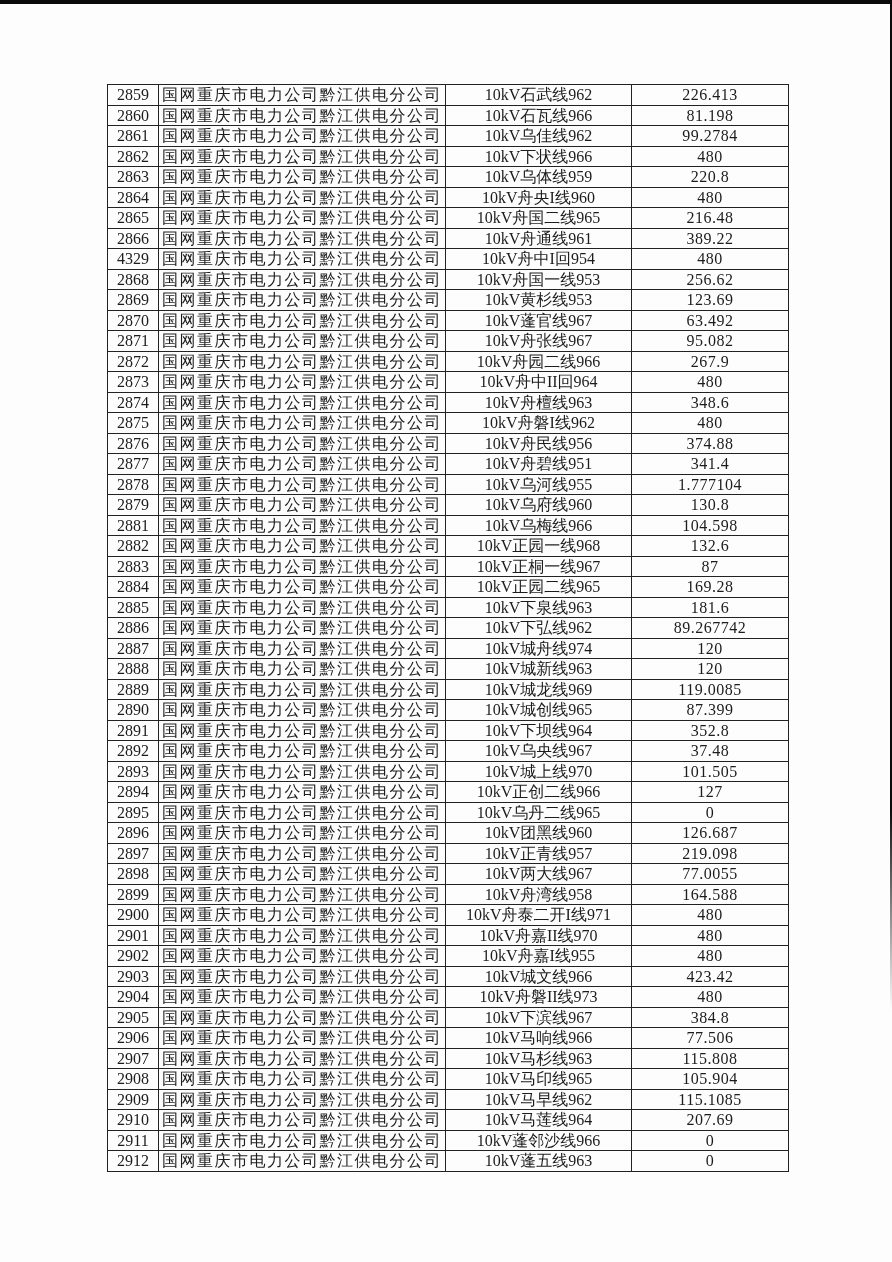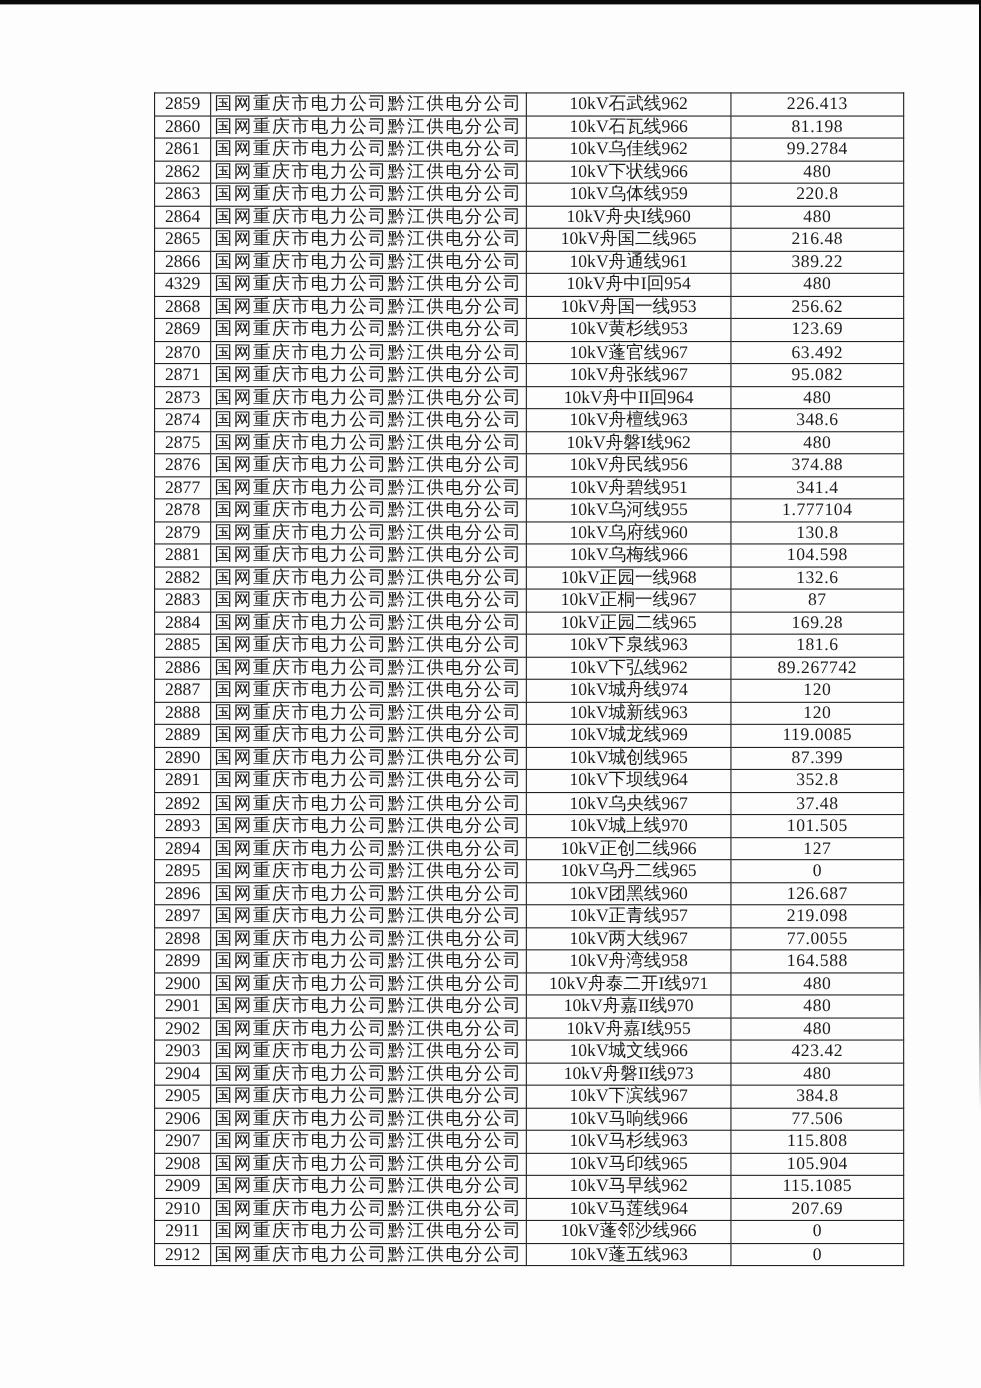--- a/index.html
+++ b/index.html
@@ -31,21 +31,20 @@
     height: 1010px;
     background: linear-gradient(#0a0a0a 0%, #0a0a0a 80%, rgba(10,10,10,0) 100%);
   }
   table.line-table {
     position: absolute;
     left: 107px;
     top: 84px;
     width: 681px;
     border-collapse: collapse;
     table-layout: fixed;
-    margin-left: 33px;
   }
   table.line-table td {
     border: 1px solid #222222;
     height: 19.5px;
     padding: 0 2px;
     text-align: center;
     vertical-align: middle;
     font-size: 16px;
     line-height: 19px;
     white-space: nowrap;
@@ -144,20 +143,26 @@
         <td class="line-name-cell">10kV蓬官线967</td>
         <td class="value-cell">63.492</td>
       </tr>
       <tr>
         <td class="row-number-cell">2871</td>
         <td class="company-cell">国网重庆市电力公司黔江供电分公司</td>
         <td class="line-name-cell">10kV舟张线967</td>
         <td class="value-cell">95.082</td>
       </tr>
       <tr>
+        <td class="row-number-cell">2872</td>
+        <td class="company-cell">国网重庆市电力公司黔江供电分公司</td>
+        <td class="line-name-cell">10kV舟园二线966</td>
+        <td class="value-cell">267.9</td>
+      </tr>
+      <tr>
         <td class="row-number-cell">2873</td>
         <td class="company-cell">国网重庆市电力公司黔江供电分公司</td>
         <td class="line-name-cell">10kV舟中II回964</td>
         <td class="value-cell">480</td>
       </tr>
       <tr>
         <td class="row-number-cell">2874</td>
         <td class="company-cell">国网重庆市电力公司黔江供电分公司</td>
         <td class="line-name-cell">10kV舟檀线963</td>
         <td class="value-cell">348.6</td>

